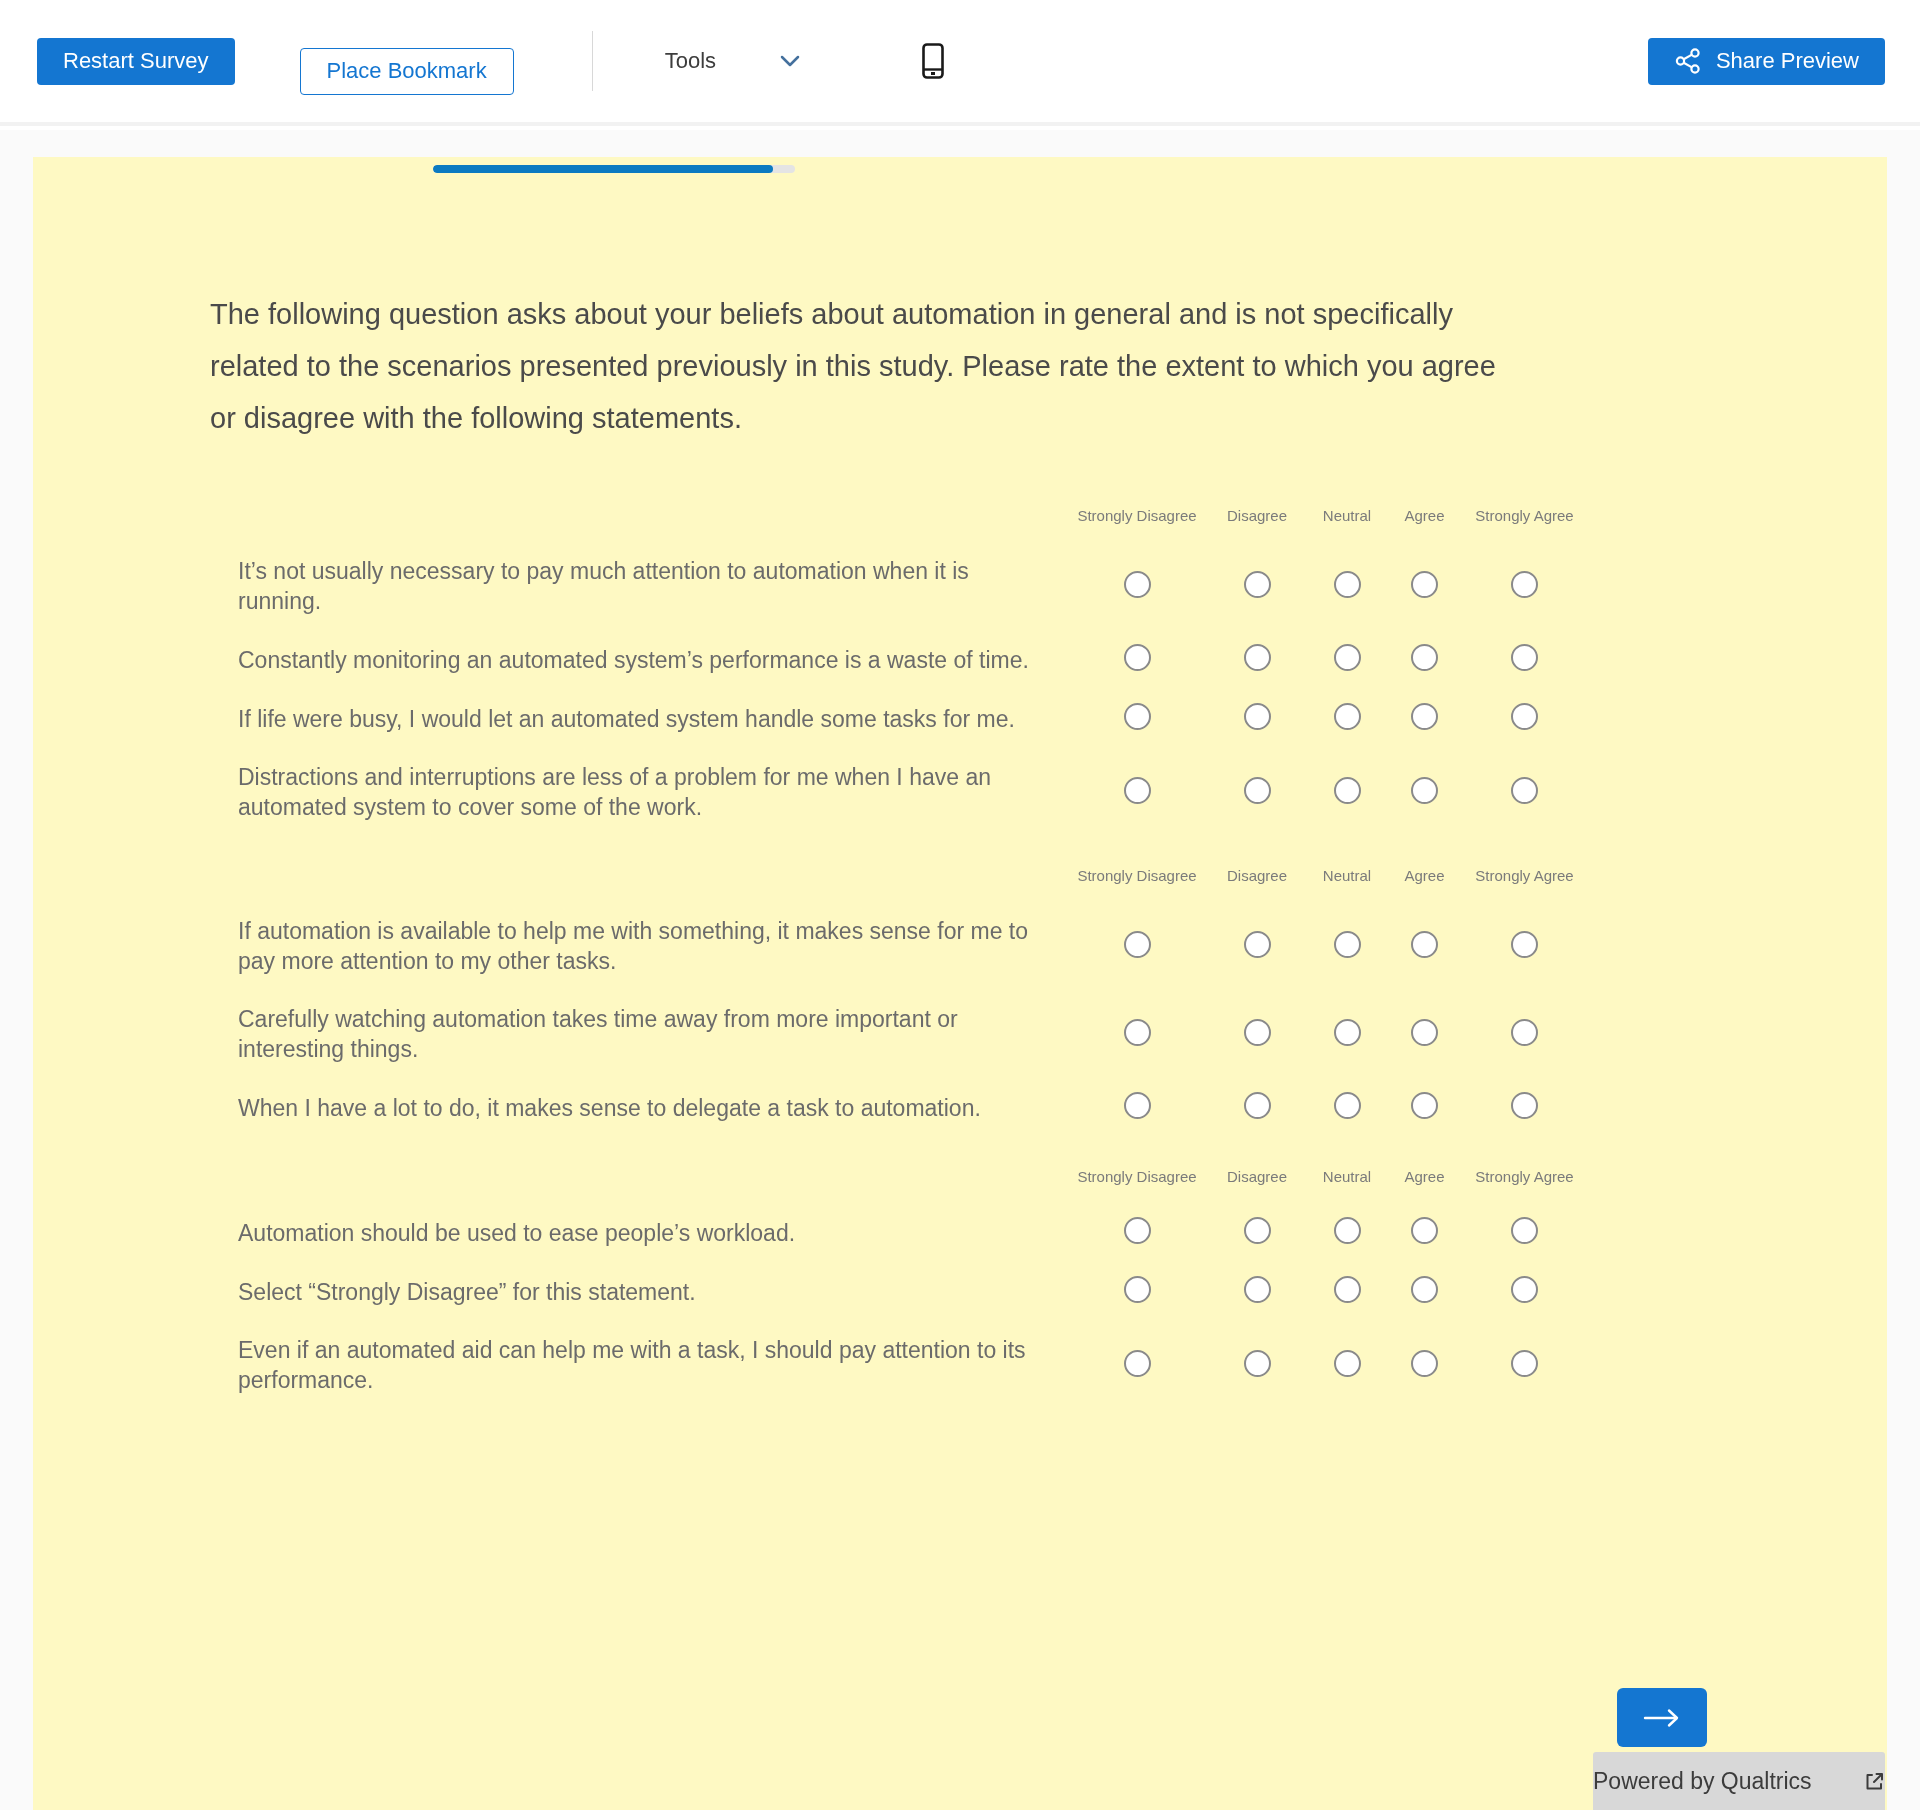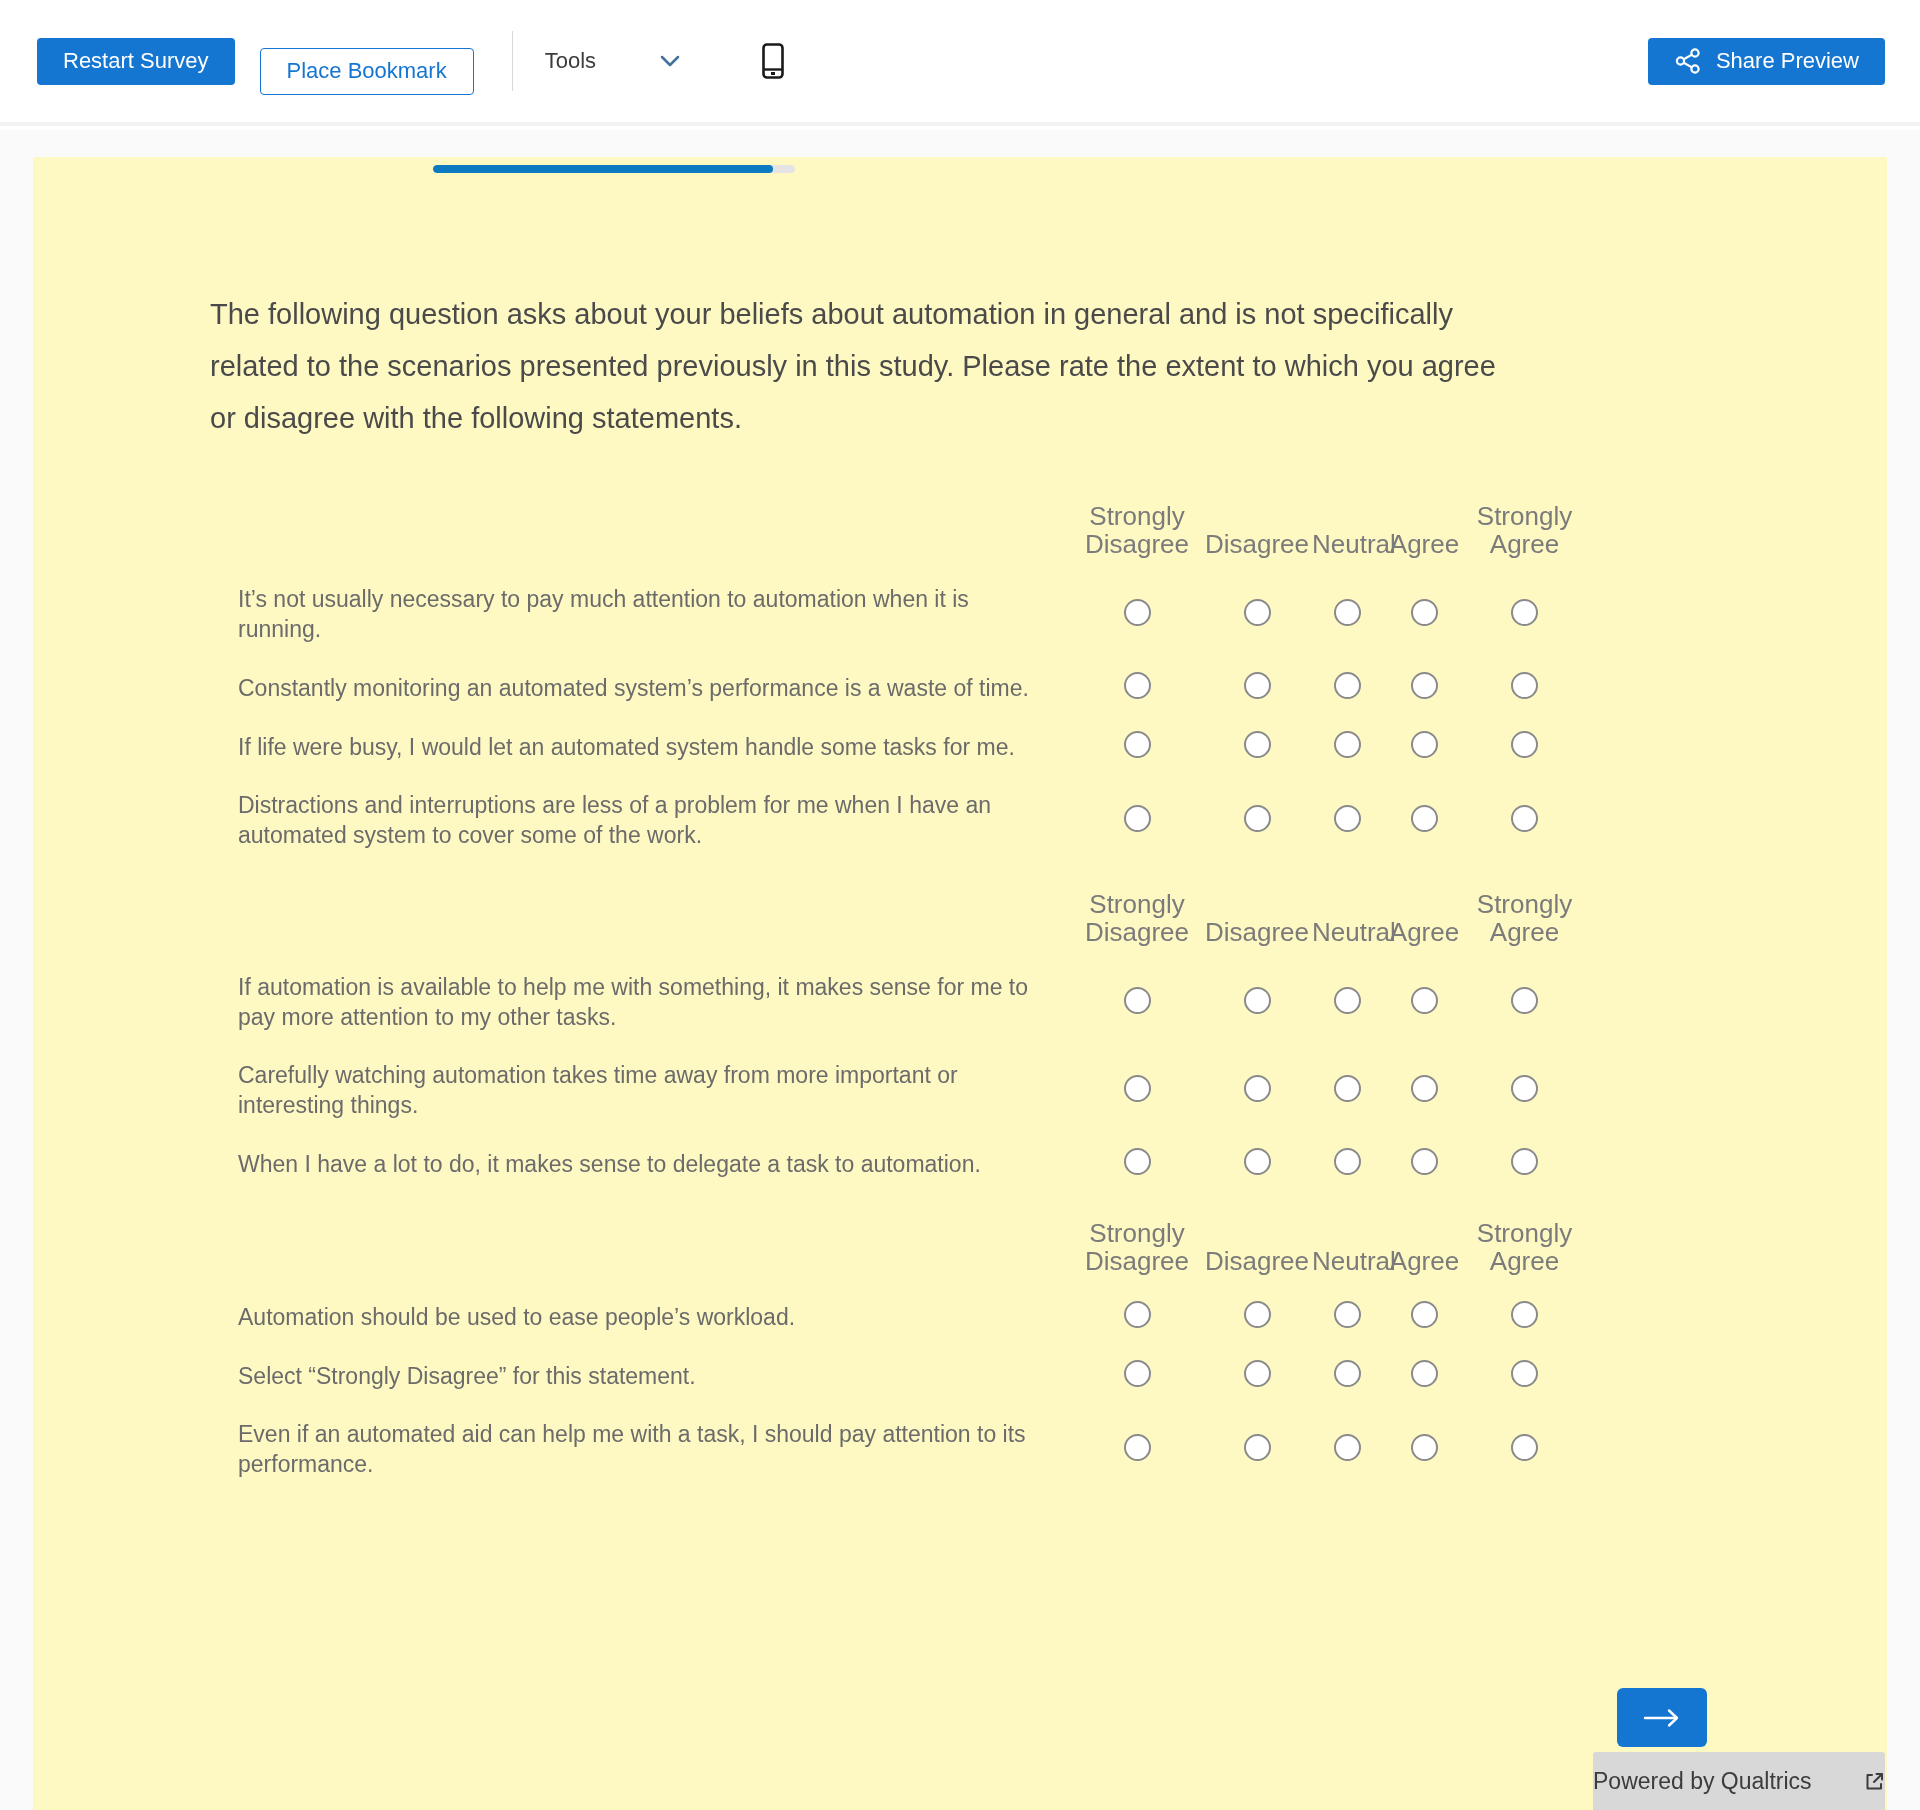--- a/index.html
+++ b/index.html
@@ -8,21 +8,21 @@
     font-family:"Liberation Sans", sans-serif;
     background:#ffffff;
     position:relative;
     overflow:hidden;
   }
 
   
   .toolbar {
     position:absolute; top:0; left:0; width:1920px; height:126px;
     background:#ffffff; border-bottom:4px solid #f2f2f2;
-    display:flex; align-items:center; padding:0 35px 0 37px;
+    display:flex; align-items:center; padding:0 35px 0 37px;gap:40px;
   }
   .btn {
     height:47px; border-radius:4px; font-size:22px;
     display:inline-flex; align-items:center; justify-content:center;
     padding:0 26px; cursor:pointer; border:none;
     font-family:"Liberation Sans", sans-serif; white-space:nowrap;
   }
   .btn-primary { background:#1476d1; color:#ffffff; }
   .btn-outline { background:#ffffff; color:#1476d1; border:1.5px solid #1476d1; margin-left:25px;margin-top:20px; }
   .toolbar-divider { width:1px; height:60px; background:#d8d8d8; margin-left:38px; }
@@ -59,21 +59,21 @@
   table.likert { border-collapse:collapse; table-layout:fixed; width:1372px; }
   table.likert.first { margin-top:58px; }
   table.likert.later { margin-top:26px; }
   col.c-stmt { width:862px; }
   col.c-sd   { width:130px; }
   col.c-d    { width:110px; }
   col.c-n    { width:70px;  }
   col.c-a    { width:85px;  }
   col.c-sa   { width:115px; }
   th.scale-label {
-    font-weight:normal; font-size:26px; line-height:28px; color:#7b7b7b;
+    font-weight:normal; font-size:15px; line-height:28px; color:#7b7b7b;
     text-align:center; vertical-align:bottom; padding:0 0 12px 0; white-space:normal;margin-top:13px;
   }
   td.stmt {
     font-size:23px; line-height:30px; color:#6b6b6b;
     padding:14px 26px 14px 28px; vertical-align:middle;
   }
   td.opt { text-align:center; vertical-align:middle; padding:14px 0; }
   .radio {
     display:inline-block; width:27px; height:27px; border:2px solid #8a8a8a;
     border-radius:50%; background:#ffffff; cursor:pointer;

